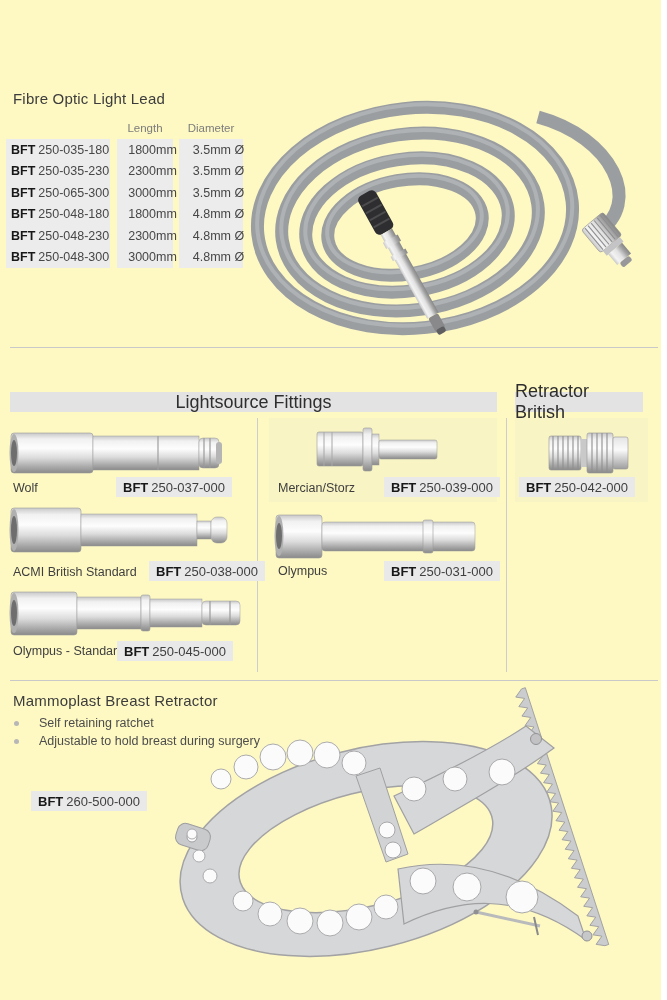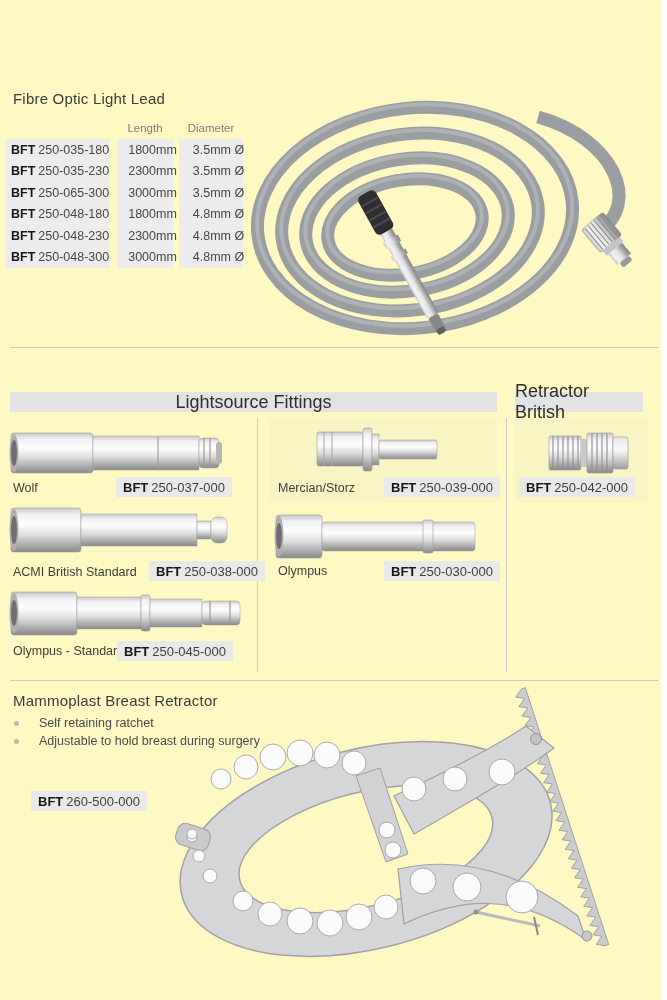--- a/index.html
+++ b/index.html
@@ -227,21 +227,21 @@
   <svg class="abs" style="left:273px;top:513px;" width="210" height="48" viewBox="0 0 210 48">
     <rect x="3" y="2" width="46" height="43" rx="3" fill="url(#mh)" stroke="#9a9a9a" stroke-width="0.6"></rect>
     <ellipse cx="6" cy="23" rx="4.5" ry="20" fill="#b0b0b0"></ellipse>
     <ellipse cx="6" cy="23" rx="3" ry="13" fill="#6e6e6e"></ellipse>
     <rect x="49" y="9" width="153" height="29" rx="3" fill="url(#mh)" stroke="#9a9a9a" stroke-width="0.5"></rect>
     <rect x="150" y="7" width="10" height="33" rx="2" fill="url(#mh)" stroke="#9a9a9a" stroke-width="0.6"></rect>
   </svg>
   <div class="abs plabel" style="left:278px;top:564px;">Olympus</div>
   <div class="abs badge" style="left:384px;top:561px;">
     <span class="bft">BFT</span>
-    <span>250-030-000</span>
+    <span>250-031-000</span>
   </div>
 
   <svg class="abs" style="left:546px;top:429px;" width="86" height="48" viewBox="0 0 86 48">
     <rect x="3" y="7" width="32" height="34" rx="2" fill="url(#mh)" stroke="#949494" stroke-width="0.6"></rect>
     <g stroke="#8f8f8f" stroke-width="1.1">
       <line x1="7" y1="7" x2="7" y2="41"></line>
         <line x1="12" y1="7" x2="12" y2="41"></line>
       <line x1="17" y1="7" x2="17" y2="41"></line>
         <line x1="22" y1="7" x2="22" y2="41"></line>
       <line x1="27" y1="7" x2="27" y2="41"></line>

